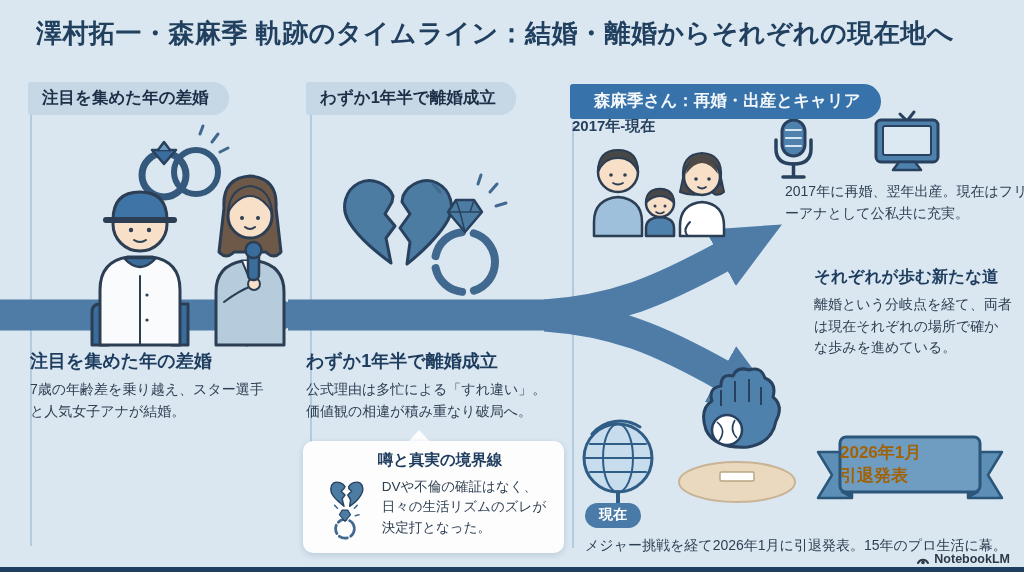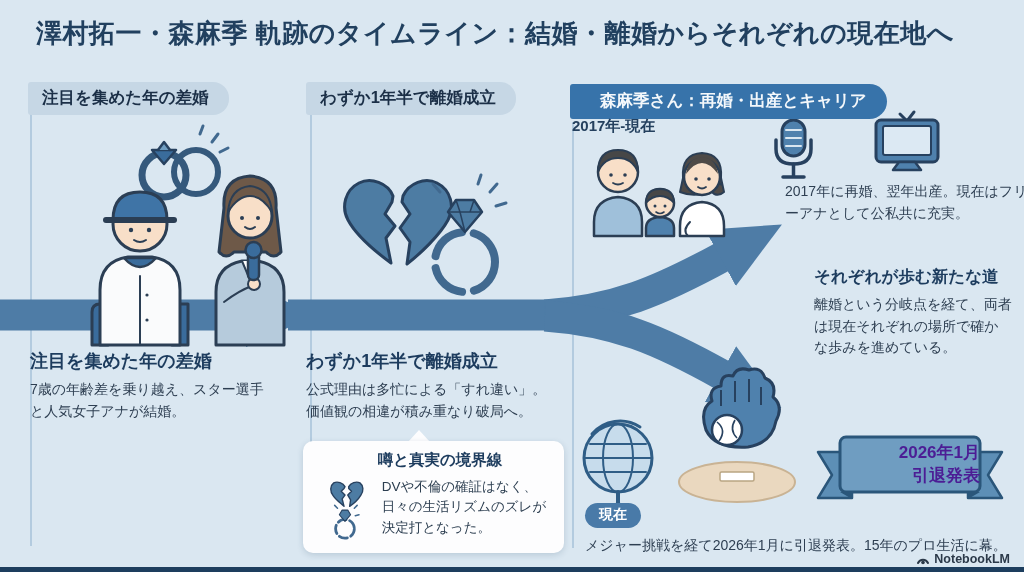--- a/index.html
+++ b/index.html
@@ -3,21 +3,21 @@
 <meta charset="utf-8">
 <style>
   html,body{margin:0;padding:0;}
   body{font-family:"Liberation Sans","DejaVu Sans",sans-serif;}
   #canvas{position:relative;width:1024px;height:572px;background:#dae7f1;overflow:hidden;}
   .abs{position:absolute;}
   #title{left:36px;top:16px;width:960px;font-size:26px;font-weight:800;color:#21405f;letter-spacing:.5px;}
   .pill-light{background:#c6d7e5;color:#1b2f47;font-size:16.5px;font-weight:700;
     padding:5px 20px 6px 14px;border-radius:3px 16px 16px 3px;white-space:nowrap;}
   .pill-dark{background:#3773aa;color:#f4f8fb;font-size:16.5px;font-weight:700;
-    padding:6px 20px 7px 30px;border-radius:3px 18px 18px 3px;white-space:nowrap;}
+    padding:6px 20px 7px 24px;border-radius:3px 18px 18px 3px;white-space:nowrap;}
   .h-navy{color:#1d3c5e;font-weight:800;}
   .body-txt{color:#2e3f52;font-size:14px;line-height:1.55;}
   #period{left:572px;top:117px;font-size:15px;font-weight:700;color:#24405e;}
   #mori-body{left:785px;top:181px;width:246px;}
   #paths-h{left:814px;top:266px;font-size:16.5px;}
   #paths-body{left:814px;top:294px;width:198px;}
   #marriage-h{left:30px;top:349px;font-size:18px;}
   #marriage-body{left:30px;top:379px;width:244px;}
   #divorce-h{left:306px;top:349px;font-size:18px;}
   #divorce-body{left:306px;top:379px;width:250px;}
@@ -25,22 +25,22 @@
     box-shadow:0 2px 6px rgba(40,70,100,.18);padding-left:13px;}
   #card-pointer{left:408px;top:430px;width:0;height:0;border-left:11px solid transparent;
     border-right:11px solid transparent;border-bottom:12px solid #fdfdfe;}
   #card-title{display:block;text-align:center;margin-top:9px;font-size:15.5px;}
   #card-row{display:flex;gap:18px;padding:6px 12px 0 14px;align-items:flex-start;}
   #card-body{font-size:13.5px;line-height:1.5;color:#2c3e50;width:182px;}
   #sawamura-row{left:585px;top:503px;display:flex;align-items:center;gap:12px;}
   #sawamura-h{font-size:17px;white-space:nowrap;}
   #badge{background:#497aa8;color:#fff;font-size:14px;font-weight:700;padding:3px 14px 4px;border-radius:14px;}
   #sawamura-body{left:585px;top:535px;width:430px;white-space:nowrap;}
-  #ribbon-text{left:840px;top:442px;width:140px;text-align:right;font-size:17px;font-weight:800;
-    color:#4c1d95;line-height:1.35;}
+  #ribbon-text{left:840px;top:442px;width:140px;text-align:left;font-size:17px;font-weight:800;
+    color:#a16207;line-height:1.35;}
   #bottom-bar{left:0;bottom:0;width:1024px;height:5px;background:#1d3e5e;}
   #brand{right:14px;top:552px;display:flex;align-items:center;gap:4px;color:#2b3949;
     font-size:12.5px;font-weight:700;justify-content:flex-end;}
   svg{display:block;}
 </style>
 </head>
 <body>
 
 <div id="canvas">
 

